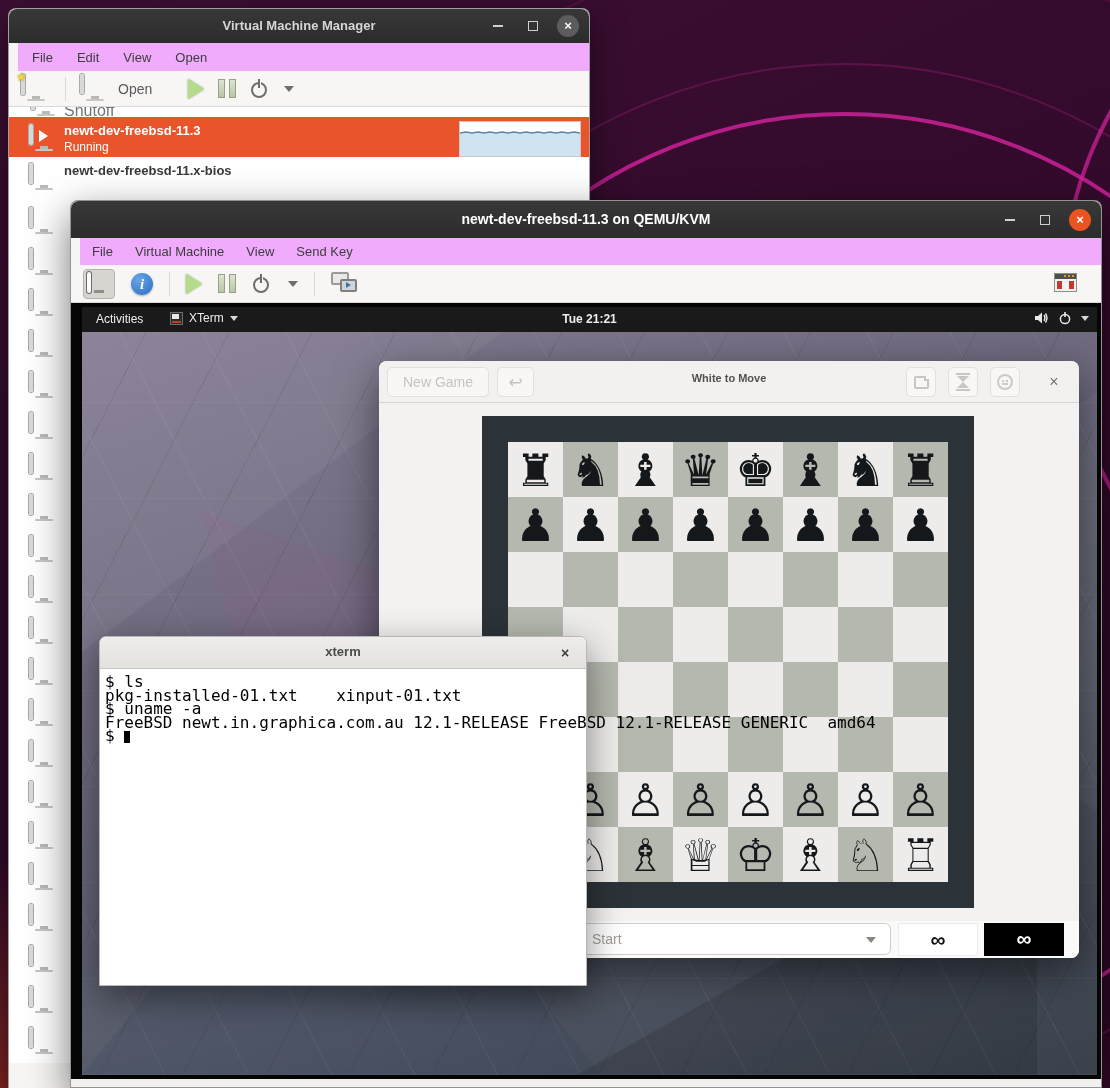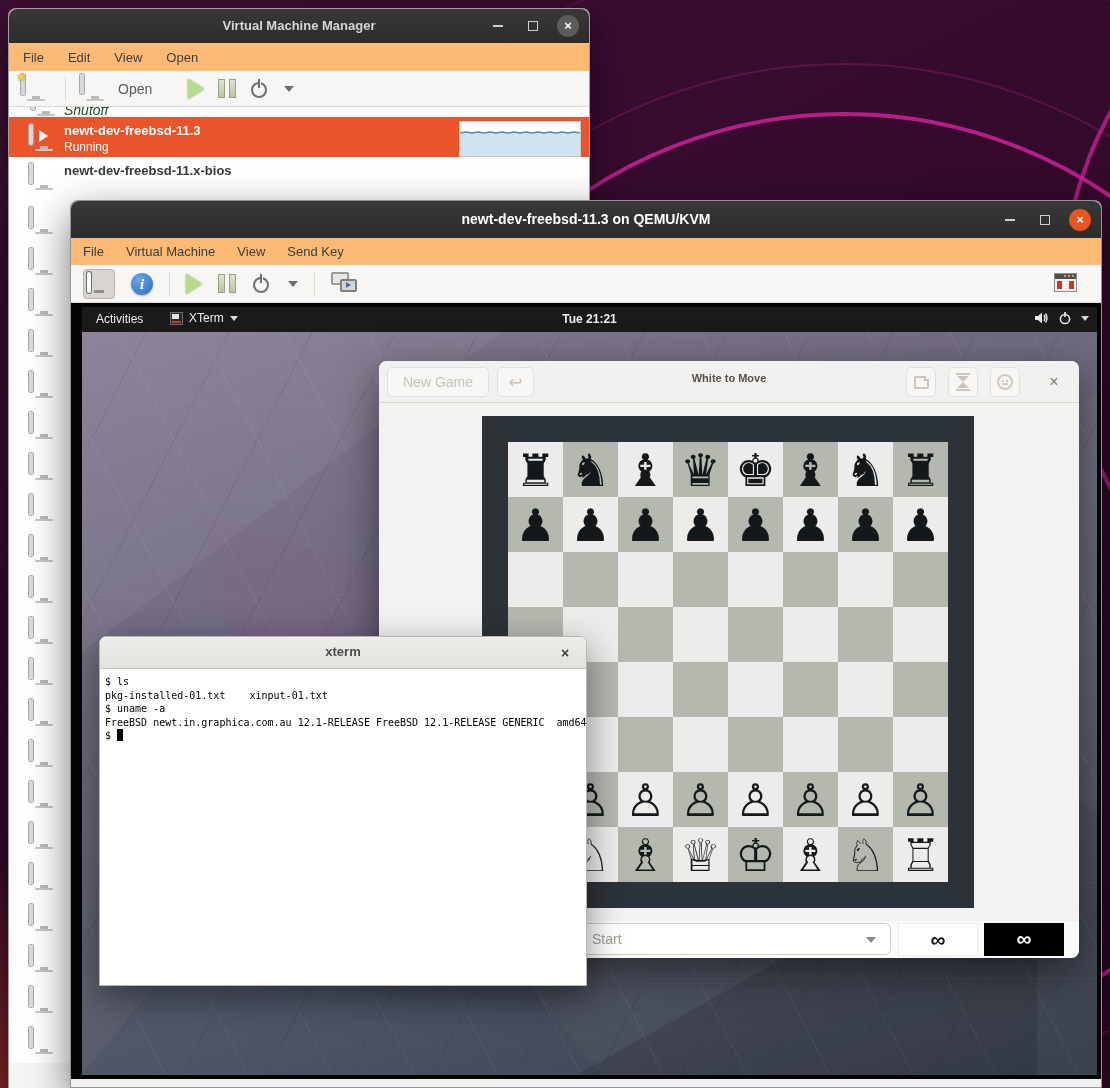--- a/index.html
+++ b/index.html
@@ -28,22 +28,22 @@
   .wc-max i { display:block; width:10px; height:10px; border:1px solid #cfcfcf; }
   .wc-close { border-radius:50%; color:#fff; font-size:13px; font-weight:bold; }
   .wc-close.gray { background:#5c5c5c; }
   .wc-close.orange { background:#e95420; }
 
   
   .vmm { left:8px; top:8px; width:582px; height:1082px; background:#f6f5f4;
          border-radius:8px 8px 0 0; box-shadow:0 12px 34px rgba(0,0,0,.5); z-index:2;
          border:1px solid rgba(0,0,0,.35); }
   .vmm .titlebar { height:34px; line-height:34px; border-radius:8px 8px 0 0; }
-  .menubar { display:flex; gap:24px; align-items:center; padding-left:14px; background:#fdba74;
-             font-size:13px; color:#3d3d3d; }
+  .menubar { display:flex; gap:24px; align-items:center; padding-left:14px; background:#f0abfc;
+             font-size:13px; color:#3d3d3d;margin-left:9px; }
   .vmm .menubar { height:28px; }
   .toolbar { display:flex; align-items:center; background:#f7f6f5; border-bottom:1px solid #dcd9d6; }
   .vmm .toolbar { height:36px; padding-left:12px; gap:14px; }
   .tsep { width:1px; height:24px; background:#ddd9d5; }
   .mon { position:relative; width:30px; height:26px; }
   .mon .scrn { width:30px; height:20px; border:2px solid #d9d9d7; border-radius:3px;
                background:linear-gradient(#c9c9c9,#9e9e9e); box-shadow:0 0 0 1px #a8a8a6; }
   .mon.run .scrn { background:linear-gradient(#6fb2e6,#2f71b4); }
   .mon .play { position:absolute; left:10px; top:4px; width:0; height:0;
                border-left:9px solid #fff; border-top:6px solid transparent; border-bottom:6px solid transparent; }
@@ -63,21 +63,21 @@
   .colhead { position:relative; height:25px; background:#faf9f8; border-bottom:1px solid #e3e0dd;
              font-size:13px; font-weight:bold; }
   .colhead .nm { position:absolute; left:14px; top:4px; color:#4a4a4a; }
   .colhead .sortc { position:absolute; left:422px; top:9px; border-top-color:#9a9a9a; }
   .colhead .vsep { position:absolute; left:439px; top:0; width:1px; height:25px; background:#e3e0dd; }
   .colhead .cpu { position:absolute; left:450px; top:4px; color:#8d8983; }
 
   .vmlist { position:relative; background:#fff; height:calc(100% - 124px); overflow:hidden; }
   .rowpartial { position:relative; height:10px; overflow:hidden; }
   .rowpartial .mon { position:absolute; left:22px; top:-16px; }
-  .rowpartial .st { position:absolute; left:55px; top:-5px; font-size:14px; color:#14532d;font-style:italic; }
+  .rowpartial .st { position:absolute; left:55px; top:-5px; font-size:16px; color:#737373; }
   .rowsel { position:relative; height:40px; background:#e9542a; color:#fff; }
   .rowsel .mon { position:absolute; left:20px; top:9px; }
   .rowsel .nm { position:absolute; left:55px; top:6px; font-size:13px; font-weight:bold; }
   .rowsel .st { position:absolute; left:55px; top:23px; font-size:12px; }
   .spark { position:absolute; left:450px; top:4px; width:122px; height:36px; background:#fff;
            border:1px solid #c9c9c7; }
   .rowoff { position:relative; height:41px; background:#fff; }
   .rowoff .mon { position:absolute; left:20px; top:8px; }
   .rowoff .nm { position:absolute; left:55px; top:6px; font-size:13px; font-weight:bold; color:#3a3a3a; }
   .stripicon { position:absolute; left:20px; }
@@ -175,21 +175,21 @@
             color:#fff; font-weight:bold; font-size:21px; text-align:center; line-height:31px; }
 
   
   .xterm { position:absolute; left:17px; top:304px; width:488px; height:350px; background:#fff;
            border:1px solid #b9b7b4; border-radius:7px 7px 0 0; box-shadow:0 12px 36px rgba(0,0,0,.45); }
   .xhead { position:relative; height:32px; background:linear-gradient(#eeedeb,#e3e1de);
            border-bottom:1px solid #c9c7c4; border-radius:7px 7px 0 0; }
   .xhead .t { position:absolute; left:0; right:0; top:7px; text-align:center; font-weight:bold; font-size:13px; color:#4c4c4c; }
   .xhead .x { position:absolute; right:12px; top:7px; width:18px; height:18px; color:#3d3d3d; font-size:14px; font-weight:bold;
               display:flex; align-items:center; justify-content:center; }
-  .xbody { padding:6px 0 0 5px; font-family:"DejaVu Sans Mono", monospace; font-size:10px; line-height:13.5px;
+  .xbody { padding:6px 0 0 5px; font-family:"DejaVu Sans Mono", monospace; font-size:16px; line-height:13.5px;
            color:#000; white-space:pre; }
   .cursor { display:inline-block; width:6px; height:12px; background:#000; vertical-align:-2px; }
 </style>
 </head>
 <body>
 
 <div class="screen">
 
   <div class="wall-host">
     <div class="ring ring3"></div>

